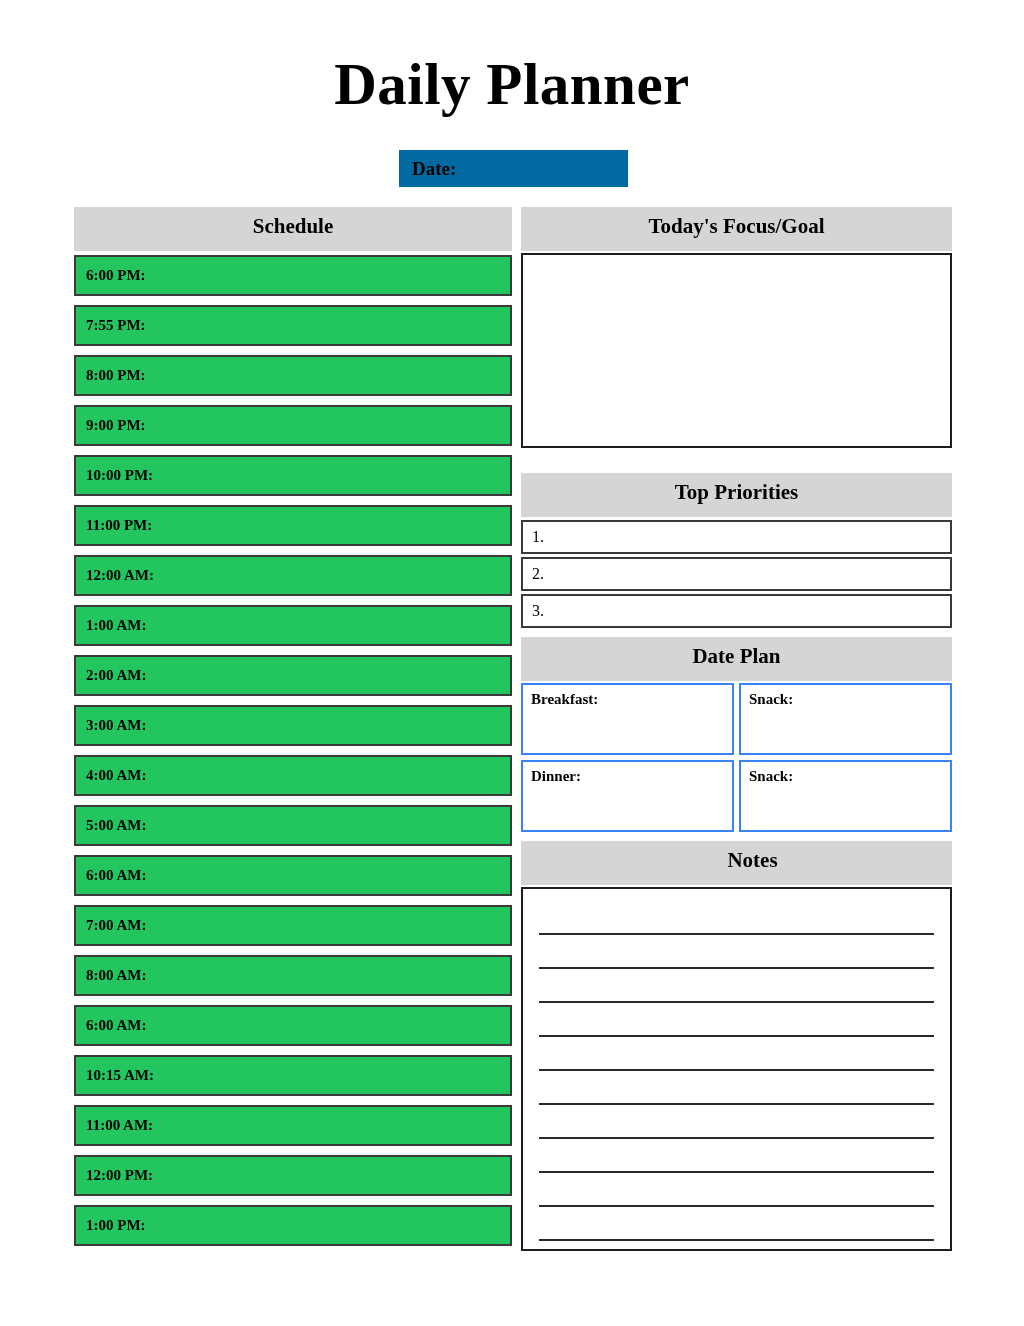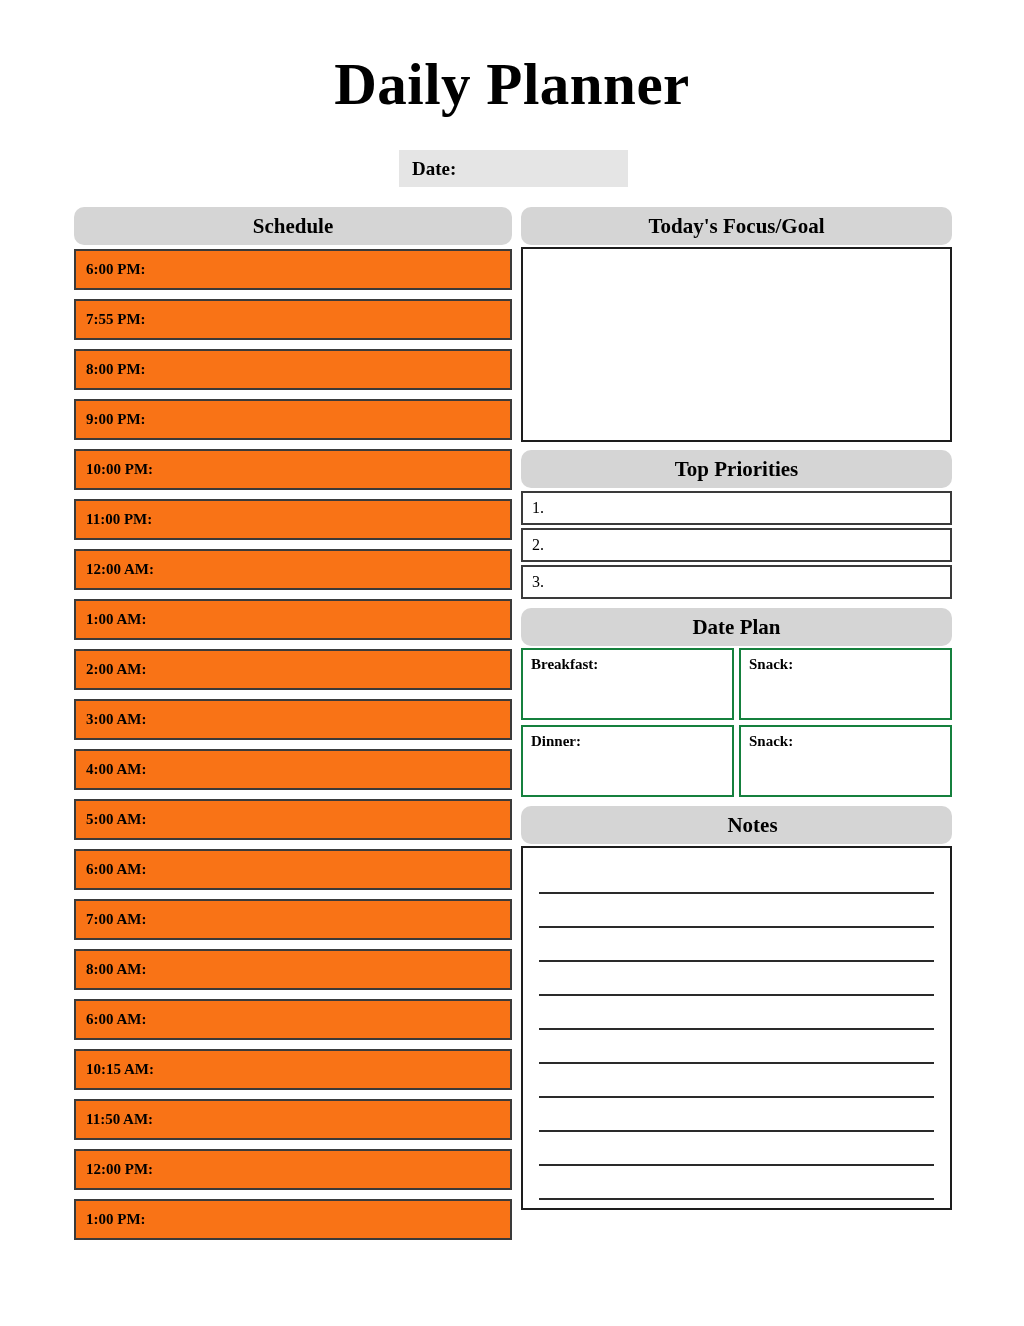--- a/index.html
+++ b/index.html
@@ -35,21 +35,21 @@
     line-height: 1.05;
   }
 
   
   .date-field {
     position: absolute;
     left: 399px;
     top: 150px;
     width: 229px;
     height: 37px;
-    background: #e5e5e5;
+    background: #0369a1;
     display: flex;
     align-items: center;
   }
   .date-label {
     font-size: 19px;
     font-weight: bold;
     padding-left: 13px;
   }
 
   
@@ -65,58 +65,57 @@
     top: 207px;
     width: 431px;
   }
 
   
   .section-header {
     background: #d5d5d5;
     text-align: center;
     font-size: 21px;
     font-weight: bold;
-    height: 38px;
+    height: 44px;
     line-height: 38px;
     box-sizing: border-box;
-    border-radius: 10px;
   }
 
   
   .schedule-list {
     margin-top: 4px;
   }
   .schedule-row {
     border: 2px solid #3a3a3a;
     height: 41px;
     box-sizing: border-box;
     margin-bottom: 9px;
     display: flex;
     align-items: center;
-    background: #f97316;
+    background: #22c55e;
   }
   .schedule-time {
     font-size: 15px;
     font-weight: bold;
     padding-left: 10px;
     white-space: nowrap;
   }
 
   
   .focus-box {
     border: 2px solid #1d1d1d;
     height: 195px;
     box-sizing: border-box;
     background: #ffffff;
     margin-top: 2px;
   }
 
   
   .priorities-header {
-    margin-top: 8px;
+    margin-top: 25px;
   }
   .priority-row {
     border: 2px solid #3a3a3a;
     height: 34px;
     box-sizing: border-box;
     margin-top: 3px;
     display: flex;
     align-items: center;
     background: #ffffff;
   }
@@ -132,21 +131,21 @@
   .meal-grid {
     margin-top: 2px;
   }
   .meal-row {
     display: flex;
     gap: 5px;
     margin-bottom: 5px;
   }
   .meal-cell {
     flex: 1;
-    border: 2px solid #15803d;
+    border: 2px solid #3b82f6;
     height: 72px;
     box-sizing: border-box;
     background: #ffffff;
     padding: 6px 16px 0 8px;
   }
   .meal-label {
     font-size: 15px;
     font-weight: bold;
   }
 
@@ -231,21 +230,21 @@
         <div class="schedule-row">
           <span class="schedule-time">8:00 AM:</span>
         </div>
         <div class="schedule-row">
           <span class="schedule-time">6:00 AM:</span>
         </div>
         <div class="schedule-row">
           <span class="schedule-time">10:15 AM:</span>
         </div>
         <div class="schedule-row">
-          <span class="schedule-time">11:50 AM:</span>
+          <span class="schedule-time">11:00 AM:</span>
         </div>
         <div class="schedule-row">
           <span class="schedule-time">12:00 PM:</span>
         </div>
         <div class="schedule-row">
           <span class="schedule-time">1:00 PM:</span>
         </div>
       </div>
   </div>
 

